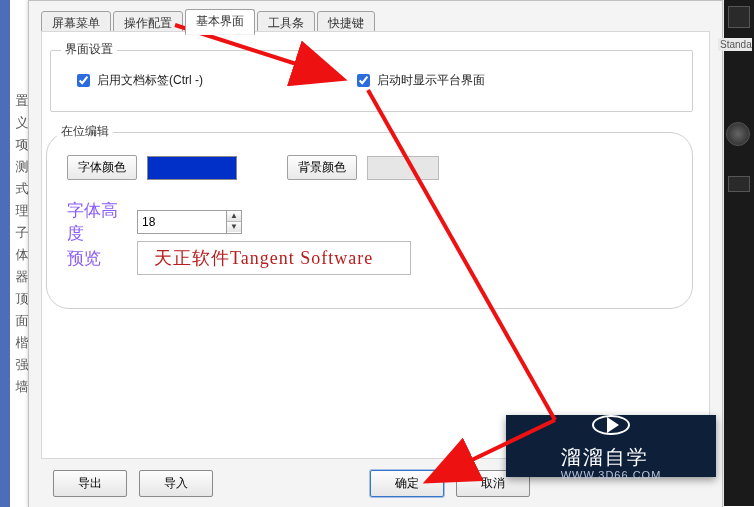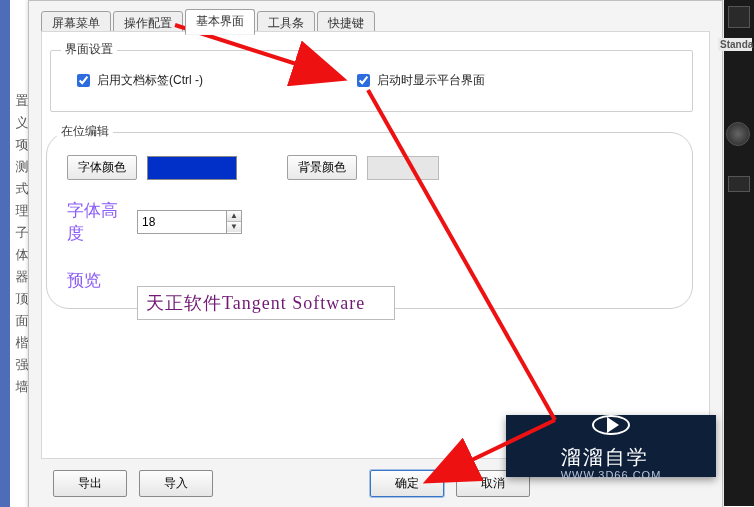--- a/index.html
+++ b/index.html
@@ -151,30 +151,29 @@
     font-size: 8px;
     line-height: 9px;
     text-align: center;
     color:#444;
     border-bottom:1px solid #bbb;
   }
   .spin-btns div:last-child { border-bottom:none;}
   .preview-box {
     border: 1px solid #bcbcbc;
     background: #fff;
-    padding: 4px 8px;
-    color: #701a75;
+    padding: 4px 16px;
+    color: #b91c1c;
     font-size: 18px;
     width: 240px;
     height: 24px;
     display:flex;
     align-items:center;
     font-family: SimSun, serif;
     letter-spacing: 1px;
-    margin-top: 45px;
   }
   .bottom-btns {
     position: absolute;
     left: 12px;
     right: 12px;
     bottom: 10px;
     height: 28px;
     display: flex;
     align-items: center;
   }
@@ -214,21 +213,20 @@
   .standard-label {
     position:absolute;
     right:2px;
     top:38px;
     width:30px;
     font-size:10px;
     color:#555;
     background:#eaeaea;
     text-align:left;
     padding:1px 2px;
-    font-weight:bold;
   }
   
   .watermark {
     position: absolute;
     right: 38px;
     bottom: 30px;
     width: 186px;
     height: 62px;
     background: #0e1f3a;
     display:flex;

